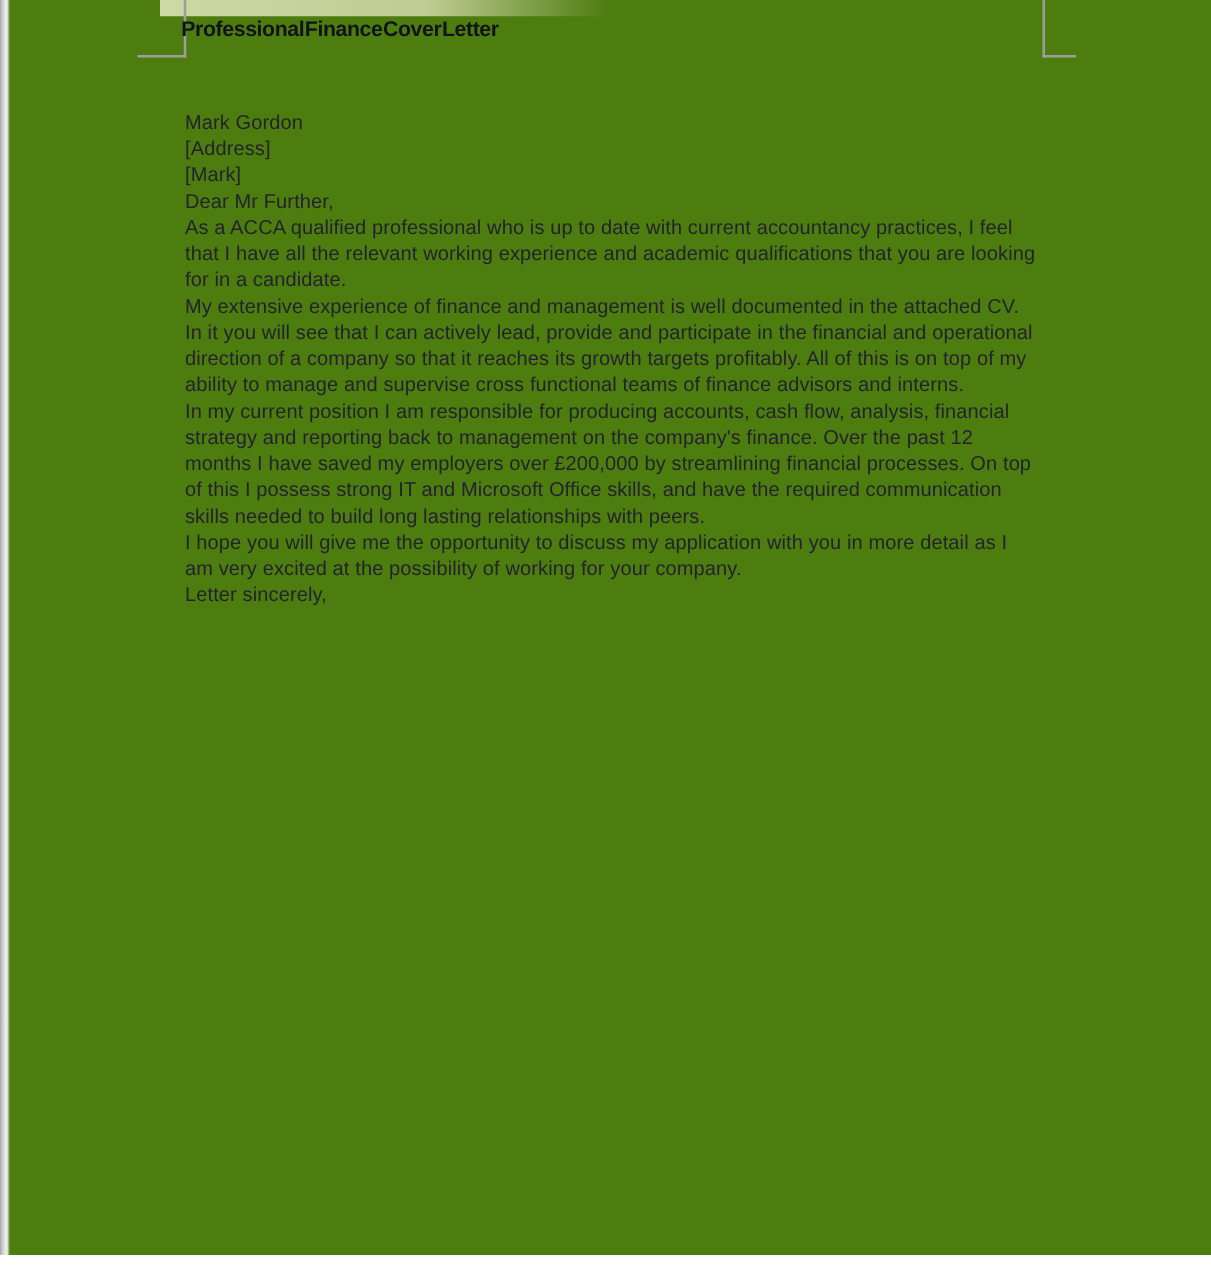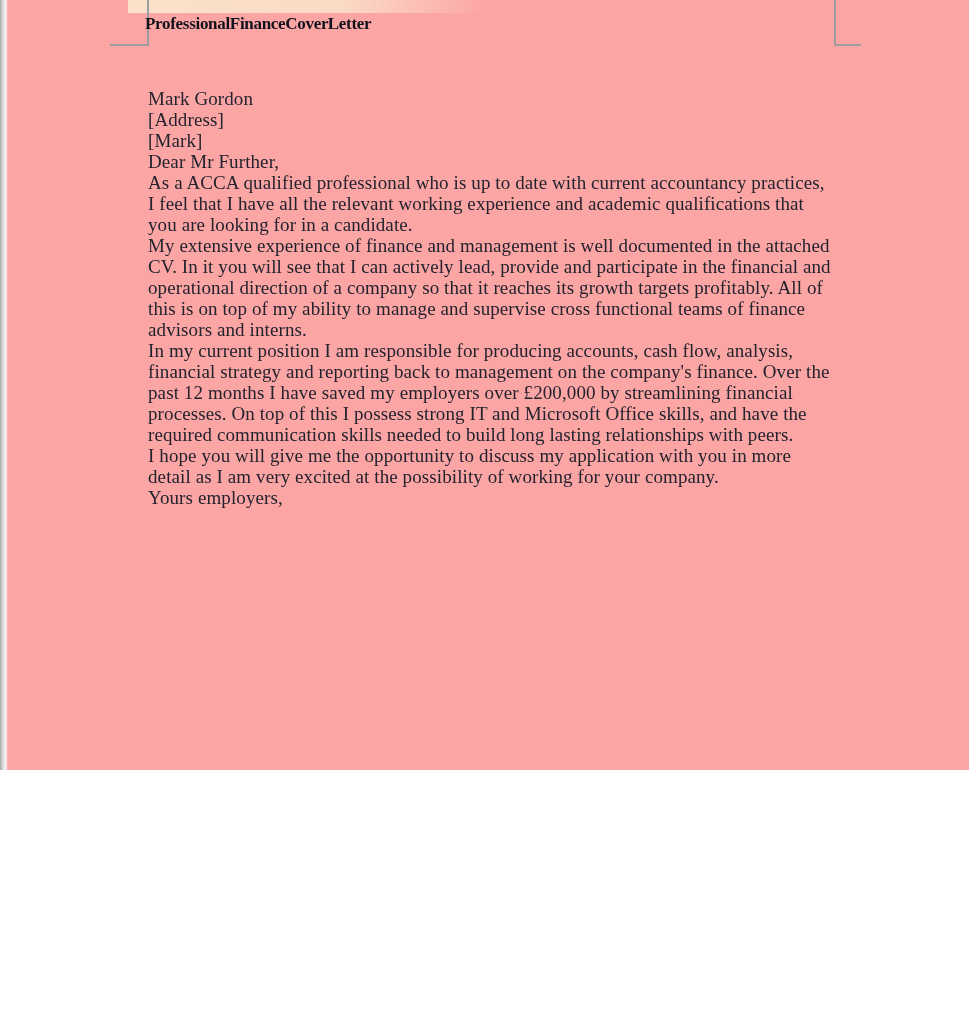--- a/index.html
+++ b/index.html
@@ -3,24 +3,24 @@
 <meta charset="utf-8">
 <style>
   html, body {
     margin: 0;
     padding: 0;
     background: #ffffff;
   }
   .page {
     position: relative;
     width: 969px;
-    height: 770px;
-    background: #fca5a5;
+    height: 1004px;
+    background: #4d7c0f;
     overflow: hidden;
-    font-family: Liberation Serif, serif;
+    font-family: Liberation Sans, sans-serif;
   }
   
   .edge-left {
     position: absolute;
     left: 0; top: 0;
     width: 8px; height: 1024px;
     background: linear-gradient(to right, #a9a9ab 0%, #d9d9da 35%, #f4f4f4 70%, rgba(255,255,255,0) 100%);
   }
   
   .tint-top {
@@ -50,21 +50,21 @@
     word-spacing: -4px;
     filter: blur(0.35px);
     white-space: nowrap;
   }
 
   
   .doc-body {
     position: absolute;
     left: 148px; top: 88px;
     width: 684px;
-    font-size: 19px;
+    font-size: 16px;
     line-height: 21px;
     color: #23232e;
     letter-spacing: 0.1px;
     filter: blur(0.4px);
   }
   .doc-body p { margin: 0; }
   .line-name    { margin: 0; }
   .line-address { margin-top: 3px; }
   .line-date    { margin-top: 12px; }
   .salutation   { margin-top: 39px; }
@@ -96,16 +96,16 @@
     <p class="line-address">[Address]</p>
     <p class="line-date">[Mark]</p>
 
     <p class="salutation">Dear Mr Further,</p>
 
     <p class="para-2">As a ACCA qualified professional who is up to date with current accountancy practices, I feel that I have all the relevant working experience and academic qualifications that you are looking for in a candidate.</p>
     <p class="para-3">My extensive experience of finance and management is well documented in the attached CV. In it you will see that I can actively lead, provide and participate in the financial and operational direction of a company so that it reaches its growth targets profitably. All of this is on top of my ability to manage and supervise cross functional teams of finance advisors and interns.</p>
     <p class="para-5">In my current position I am responsible for producing accounts, cash flow, analysis, financial strategy and reporting back to management on the company's finance. Over the past 12 months I have saved my employers over £200,000 by streamlining financial processes. On top of this I possess strong IT and Microsoft Office skills, and have the required communication skills needed to build long lasting relationships with peers.</p>
     <p class="para-6">I hope you will give me the opportunity to discuss my application with you in more detail as I am very excited at the possibility of working for your company.</p>
 
-    <p class="closing">Yours employers,</p>
+    <p class="closing">Letter sincerely,</p>
   </div>
 
 </div>
 
 </body></html>

